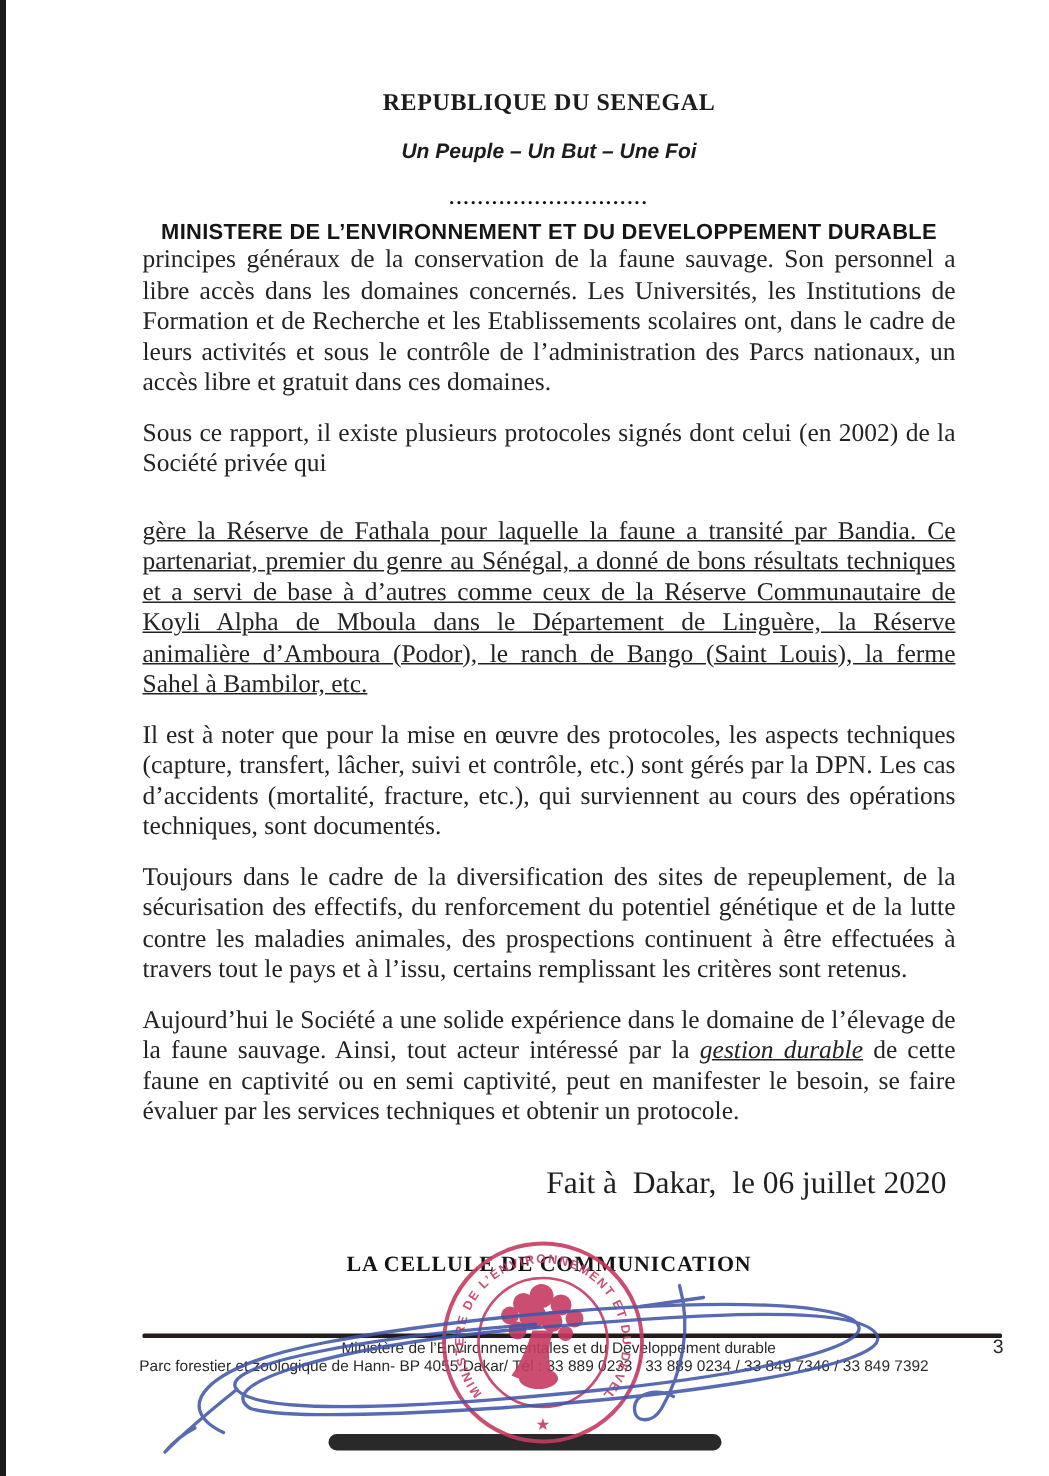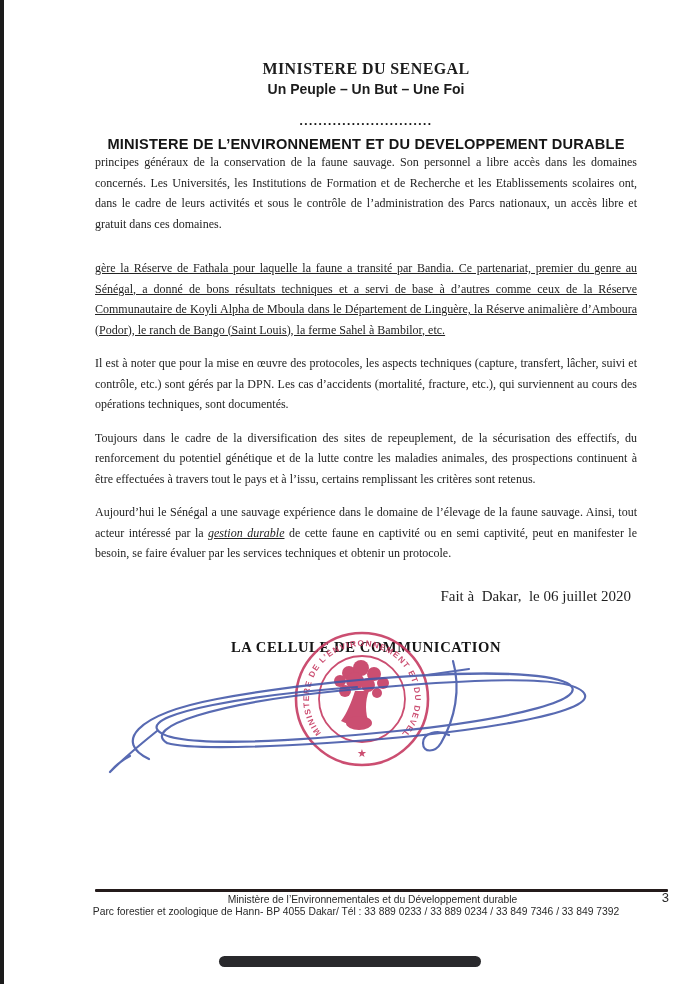--- a/index.html
+++ b/index.html
@@ -21,41 +21,41 @@
     box-sizing: border-box;
   }
   .center { text-align: center; }
   .republic {
     font-family: "Liberation Serif", serif;
     font-weight: bold; font-size: 16px; letter-spacing: 0.4px;
     color: #1c1c1c;
   }
   .motto {
     font-family: "Liberation Sans", sans-serif;
-    font-weight: bold; font-size: 14px;
-    margin-top: 3px; color: #1c1c1c;
+    font-weight: bold; font-style: italic; font-size: 14px;
+    margin-top: 14px; color: #1c1c1c;
   }
   .dots {
     font-weight: bold; font-size: 13px; letter-spacing: 1.5px;
     margin-top: 16px; color: #111;
   }
   .ministry {
     font-family: "Liberation Sans", sans-serif;
     font-weight: bold; font-size: 14.6px; letter-spacing: 0.2px;
     margin-top: 7px; color: #161616; white-space: nowrap;
   }
   .body-text p {
-    font-size: 12px; line-height: 20.5px;
+    font-size: 17px; line-height: 20.5px;
     text-align: justify; margin: 0 0 13px 0;
     color: #232323;
   }
   .body-text p.gap-before { margin-top: 24px; text-decoration: underline; }
   .underlined { text-decoration: underline; font-style: italic; }
   .date-line {
-    font-size: 15px; text-align: right; padding-right: 6px;
+    font-size: 21px; text-align: right; padding-right: 6px;
     margin-top: 24px; white-space: pre; color: #1f1f1f;
   }
   .sig-area {
     position: relative; width: 100%; height: 200px; margin-top: 6px;
   }
   .sig-title {
     position: absolute; top: 28px; left: 0; width: 100%;
     text-align: center; font-weight: bold; font-size: 14.6px;
     letter-spacing: 0.6px; color: #141414; z-index: 1;
   }
@@ -86,31 +86,32 @@
     width: 262px; height: 11px; border-radius: 6px; background: #29292c;
   }
 </style>
 </head>
 <body>
 
 <div class="scan-edge-left"></div>
 
 <div class="page">
 
-  <div class="center republic">MINISTERE DU SENEGAL</div>
+  <div class="center republic">REPUBLIQUE DU SENEGAL</div>
   <div class="center motto">Un Peuple – Un But – Une Foi</div>
   <div class="center dots">............................</div>
   <div class="center ministry">MINISTERE DE L’ENVIRONNEMENT ET DU DEVELOPPEMENT DURABLE</div>
 
   <div class="body-text">
     <p>principes généraux de la conservation de la faune sauvage. Son personnel a libre accès dans les domaines concernés. Les Universités, les Institutions de Formation et de Recherche et les Etablissements scolaires ont, dans le cadre de leurs activités et sous le contrôle de l’administration des Parcs nationaux, un accès libre et gratuit dans ces domaines.</p>
+    <p>Sous ce rapport, il existe plusieurs protocoles signés dont celui (en 2002) de la Société privée qui</p>
     <p class="gap-before">gère la Réserve de Fathala pour laquelle la faune a transité par Bandia. Ce partenariat, premier du genre au Sénégal, a donné de bons résultats techniques et a servi de base à d’autres comme ceux de la Réserve Communautaire de Koyli Alpha de Mboula dans le Département de Linguère, la Réserve animalière d’Amboura (Podor), le ranch de Bango (Saint Louis), la ferme Sahel à Bambilor, etc.</p>
     <p>Il est à noter que pour la mise en œuvre des protocoles, les aspects techniques (capture, transfert, lâcher, suivi et contrôle, etc.) sont gérés par la DPN. Les cas d’accidents (mortalité, fracture, etc.), qui surviennent au cours des opérations techniques, sont documentés.</p>
     <p>Toujours dans le cadre de la diversification des sites de repeuplement, de la sécurisation des effectifs, du renforcement du potentiel génétique et de la lutte contre les maladies animales, des prospections continuent à être effectuées à travers tout le pays et à l’issu, certains remplissant les critères sont retenus.</p>
-    <p><span>Aujourd’hui le Sénégal a une sauvage expérience dans le domaine de l’élevage de la faune sauvage. Ainsi, tout acteur intéressé par la </span><span class="underlined">gestion durable</span><span> de cette faune en captivité ou en semi captivité, peut en manifester le besoin, se faire évaluer par les services techniques et obtenir un protocole.</span></p>
+    <p><span>Aujourd’hui le Société a une solide expérience dans le domaine de l’élevage de la faune sauvage. Ainsi, tout acteur intéressé par la </span><span class="underlined">gestion durable</span><span> de cette faune en captivité ou en semi captivité, peut en manifester le besoin, se faire évaluer par les services techniques et obtenir un protocole.</span></p>
   </div>
 
   <div class="date-line">Fait à  Dakar,  le 06 juillet 2020</div>
 
   <div class="sig-area">
     <div class="sig-title">LA CELLULE DE COMMUNICATION</div>
 
     <svg class="stamp-svg" width="540" height="200" viewBox="0 0 540 200">
       <defs>
         <path id="ringPath" d="M 224.4 122.1 A 53 53 0 1 1 305.6 122.1"></path>

